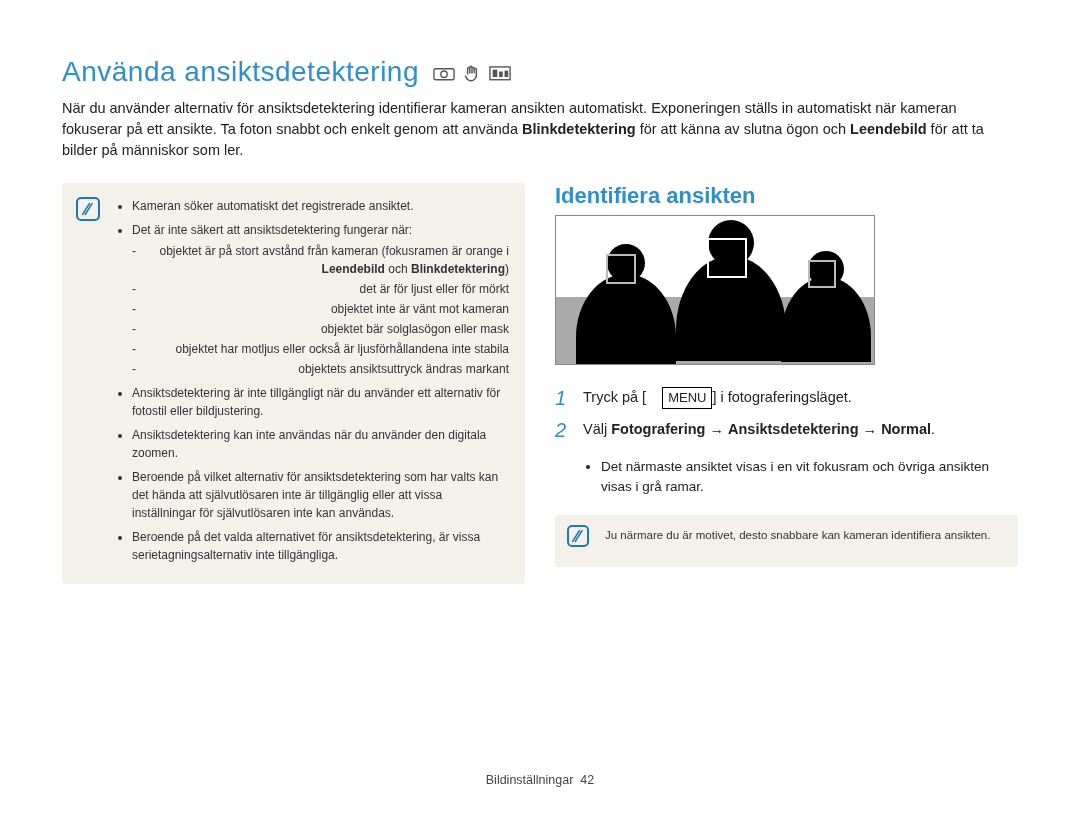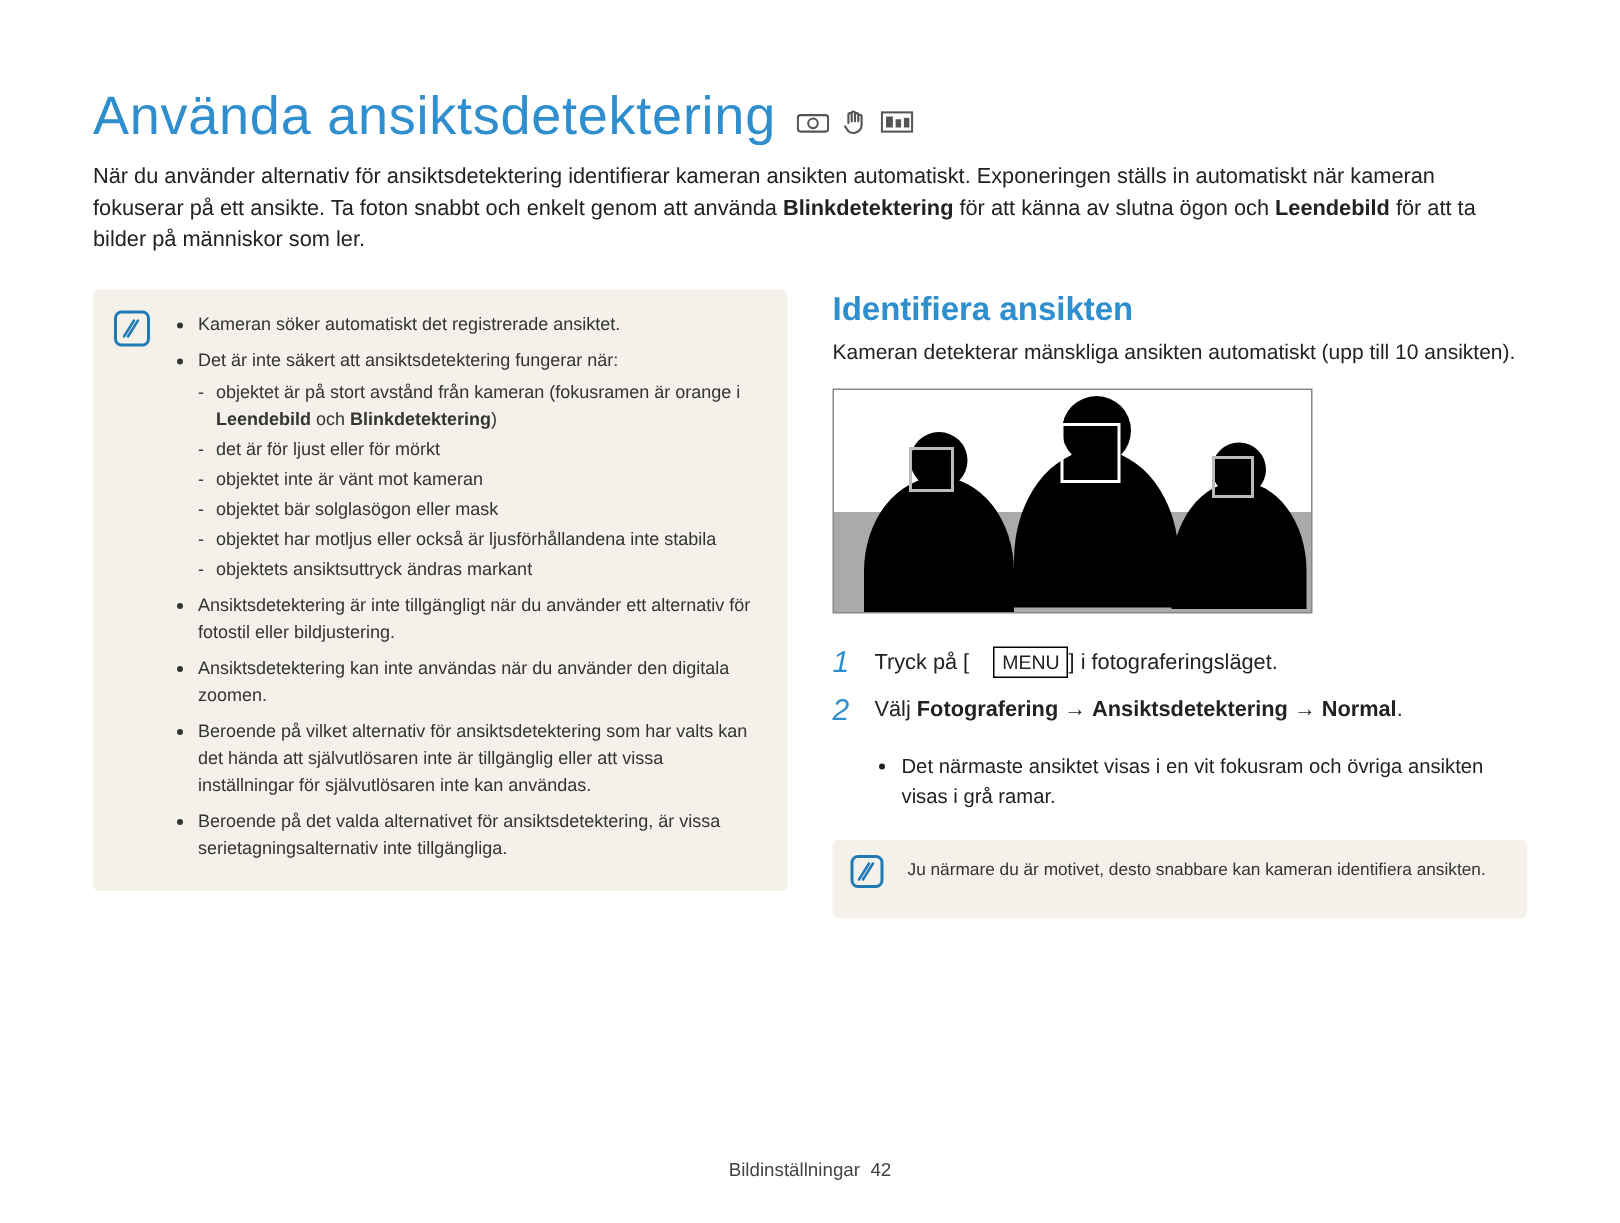--- a/index.html
+++ b/index.html
@@ -7,21 +7,21 @@
     width: 1080px;
     height: 815px;
     background: #ffffff;
     font-family: Arial, Helvetica, sans-serif;
     color: #222;
     padding: 56px 62px 30px 62px;
     position: relative;
   }
   .title-row { display: flex; align-items: baseline; gap: 14px; margin-bottom: 10px; }
   h1 {
-    font-size: 36px;
+    font-size: 28px;
     font-weight: 400;
     color: #2f8ecd;
     letter-spacing: 0.5px;
   }
   .mode-icons { display: flex; gap: 6px; align-items: center; }
   .mode-icon {
     width: 22px; height: 16px;
     display: inline-flex; align-items: center; justify-content: center;
     font-size: 11px; color: #555;
   }
@@ -49,21 +49,21 @@
     border: 2px solid #1f7ab3;
     border-radius: 5px;
     color: #1f7ab3;
     display: flex; align-items: center; justify-content: center;
     font-size: 14px;
   }
   .note-icon svg { width: 16px; height: 16px; }
   .note-box ul { list-style: disc; padding-left: 16px; }
   .note-box ul > li { margin-bottom: 6px; }
   .note-box ul ul { list-style: none; padding-left: 0; margin-top: 3px; }
-  .note-box ul ul > li { position: relative; padding-left: 12px; margin-bottom: 2px; }
+  .note-box ul ul > li { position: relative; padding-left: 12px; margin-bottom: 2px; text-align: right; }
   .note-box ul ul > li::before { content: "-"; position: absolute; left: 0; }
 
   h2 {
     font-size: 22px;
     font-weight: 700;
     color: #2f8ecd;
     margin-bottom: 6px;
   }
   .subdesc {
     font-size: 14px;
@@ -185,21 +185,20 @@
         <li>Ansiktsdetektering är inte tillgängligt när du använder ett alternativ för fotostil eller bildjustering.</li>
         <li>Ansiktsdetektering kan inte användas när du använder den digitala zoomen.</li>
         <li>Beroende på vilket alternativ för ansiktsdetektering som har valts kan det hända att självutlösaren inte är tillgänglig eller att vissa inställningar för självutlösaren inte kan användas.</li>
         <li>Beroende på det valda alternativet för ansiktsdetektering, är vissa serietagningsalternativ inte tillgängliga.</li>
       </ul>
     </div>
   </div>
 
   <div class="col">
     <h2>Identifiera ansikten</h2>
-    <p class="subdesc">Kameran detekterar mänskliga ansikten automatiskt (upp till 10 ansikten).</p>
 
     <div class="illustration">
       <div class="sky"></div>
 
       <div class="person" style="left:20px; width:100px; height:110px;">
         <div class="head" style="width:38px;height:38px;top:-10px;"></div>
         <div class="body" style="width:100px;height:90px;margin-top:20px;"></div>
       </div>
       <div class="face-frame" style="left:50px;top:38px;width:30px;height:30px;"></div>
 

